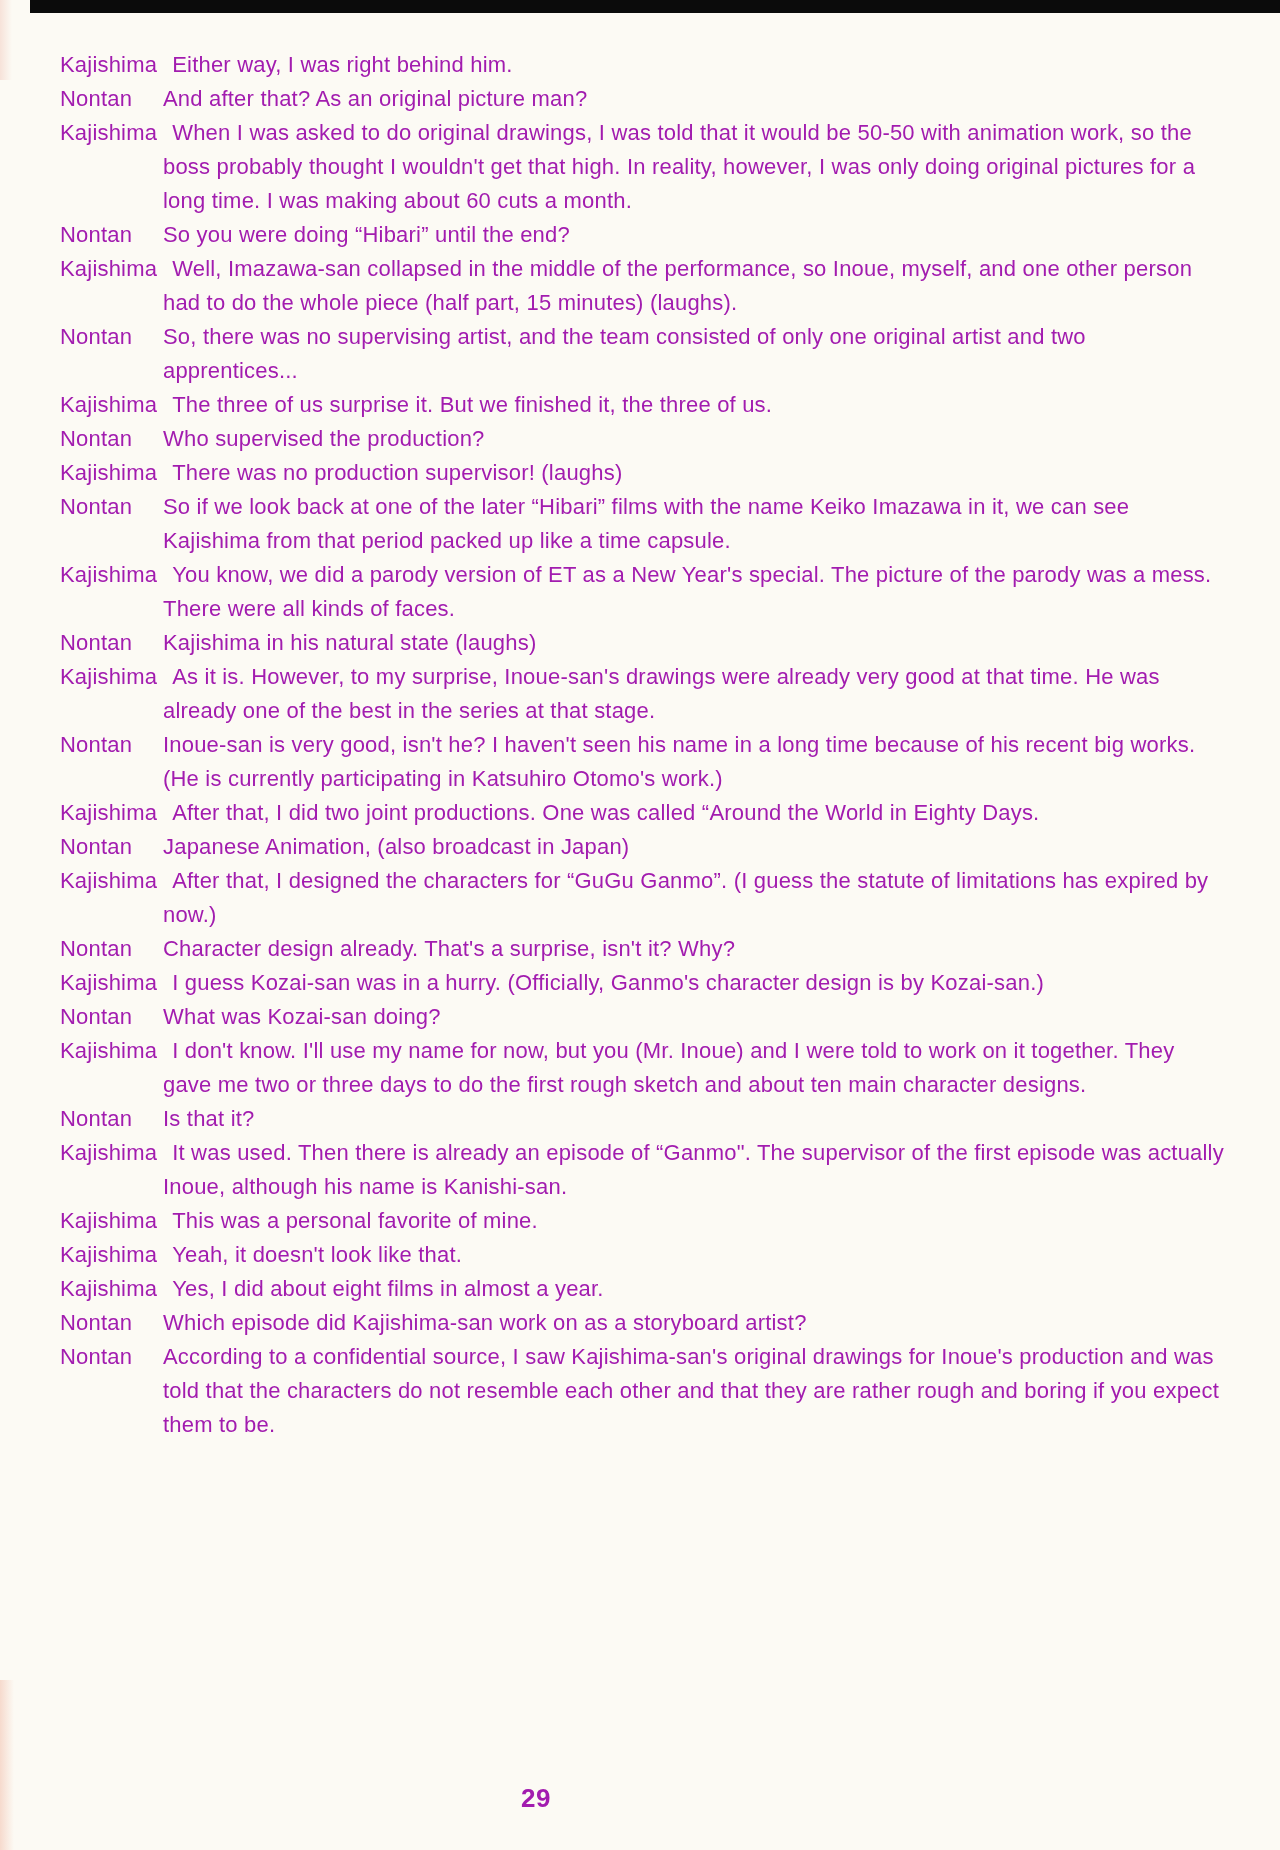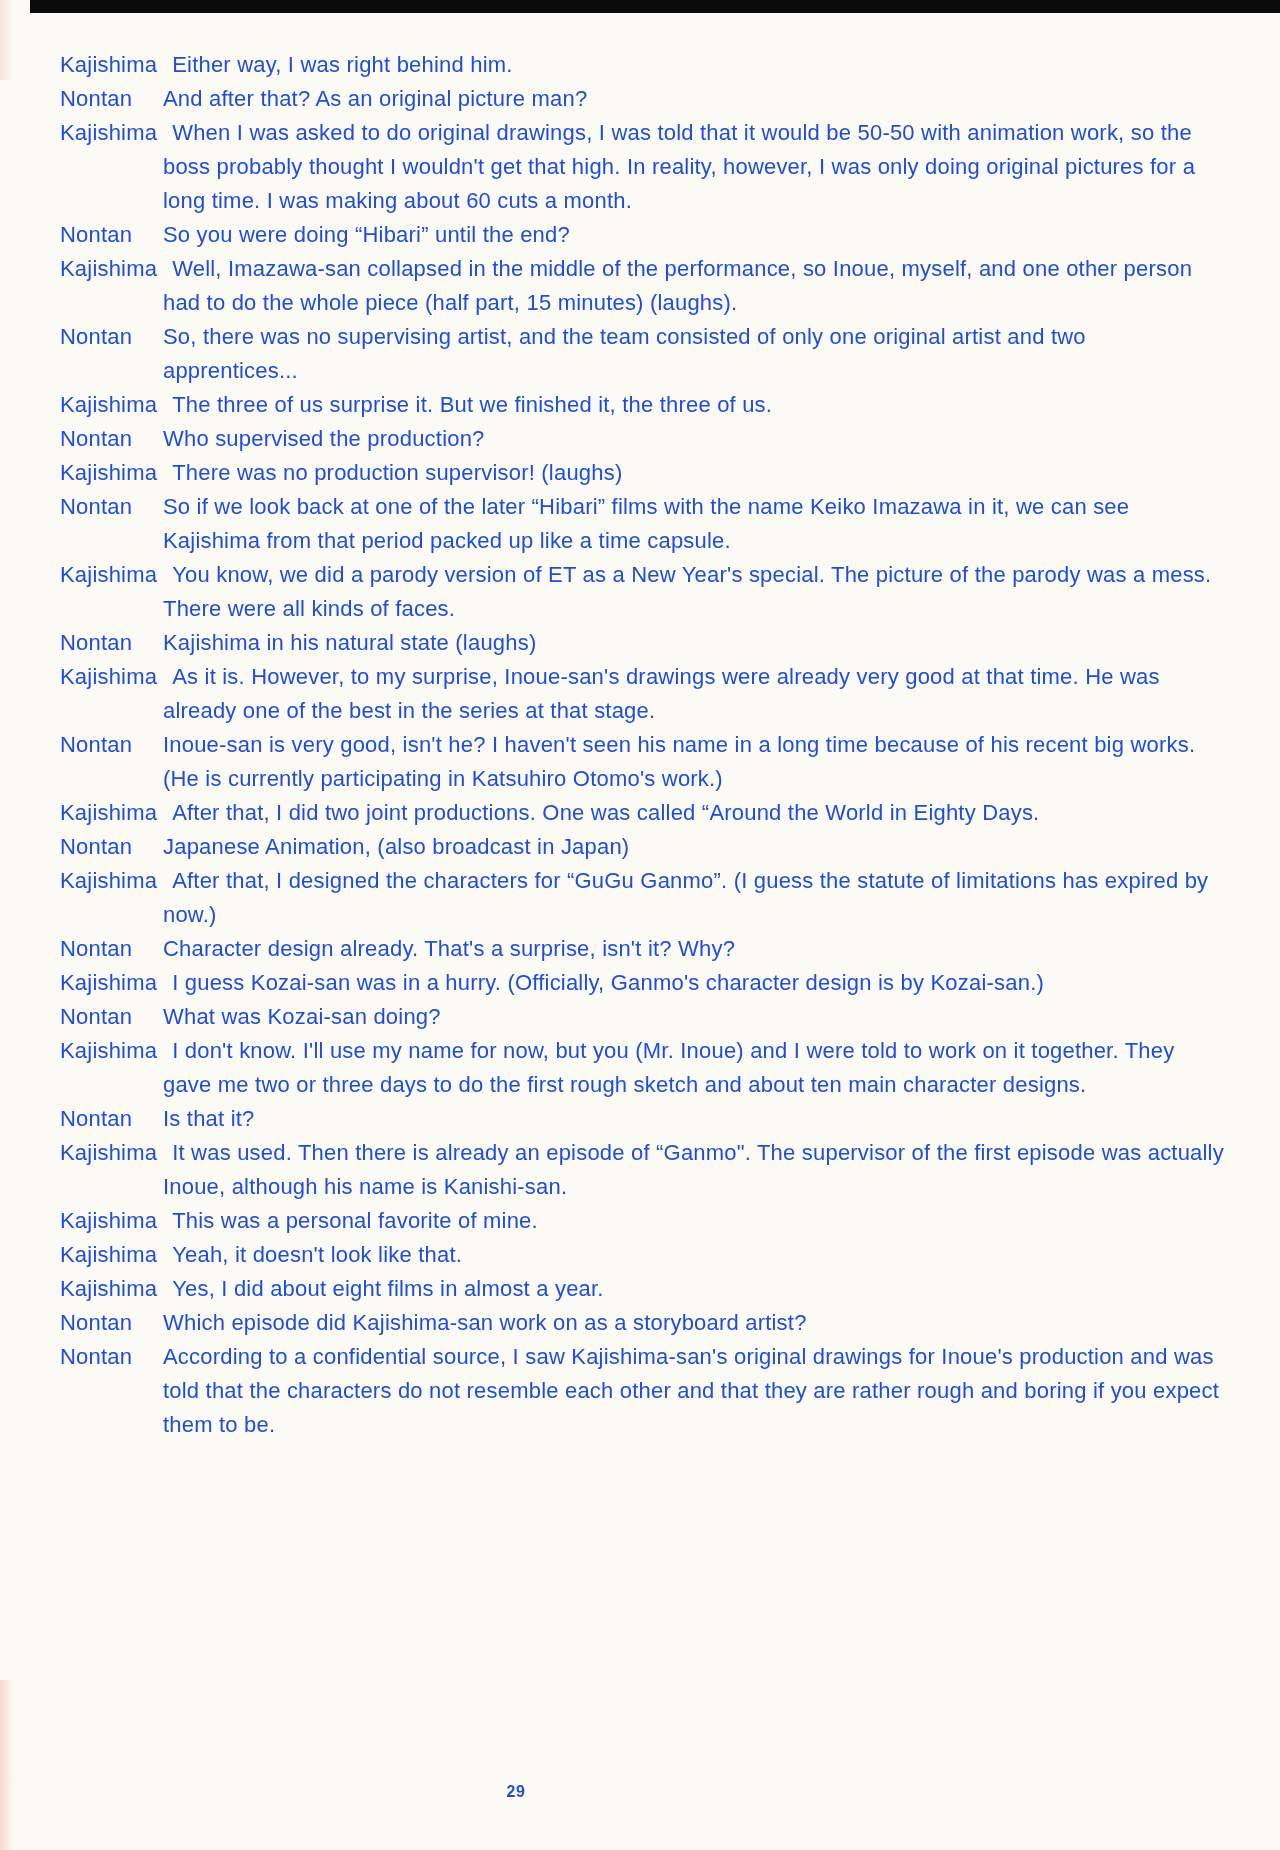--- a/index.html
+++ b/index.html
@@ -2,21 +2,21 @@
 <html><head>
 <meta charset="utf-8">
 <style>
   html, body { margin: 0; padding: 0; }
   .page {
     position: relative;
     width: 1280px;
     height: 1850px;
     background: #fcfaf4;
     font-family: "Liberation Sans", sans-serif;
-    color: #1d4ed8;
+    color: #a21caf;
     overflow: hidden;
   }
   .top-bar {
     position: absolute;
     top: 0;
     left: 30px;
     right: 0;
     height: 13px;
     background: #0b0b0b;
   }
@@ -54,23 +54,24 @@
     min-width: 88px;
     margin-right: 15px;
     text-indent: 0;
   }
   .page-number {
     position: absolute;
     top: 1783px;
     left: 0;
     width: 1032px;
     text-align: center;
-    font-size: 16px;
+    font-size: 26px;
     font-weight: bold;
     letter-spacing: 0.5px;
+    padding-left: 20px;
   }
 </style>
 </head>
 <body>
 
 <div class="page">
   <div class="top-bar"></div>
   <div class="edge-tint-top"></div>
   <div class="edge-tint-bottom"></div>
   <div class="dialogue">

